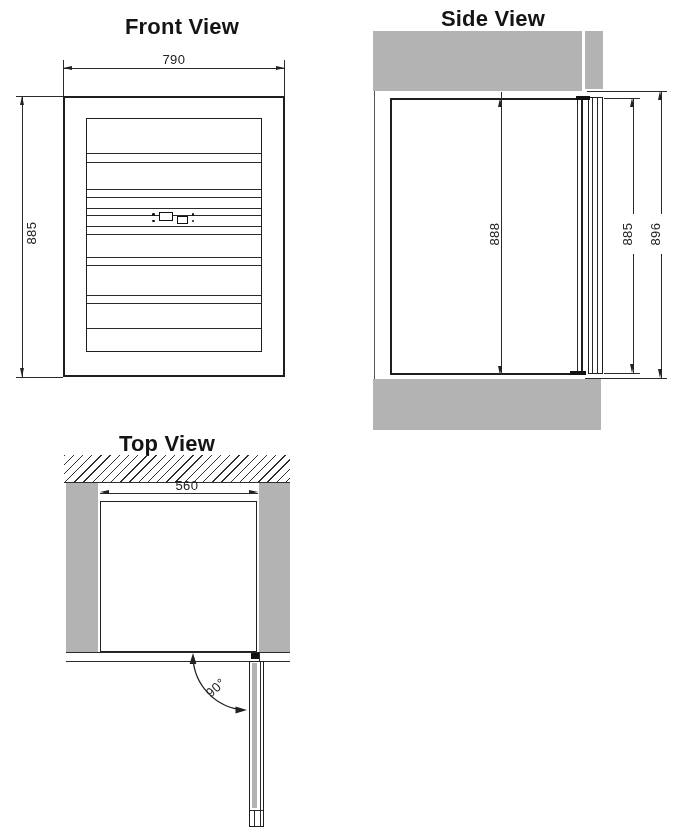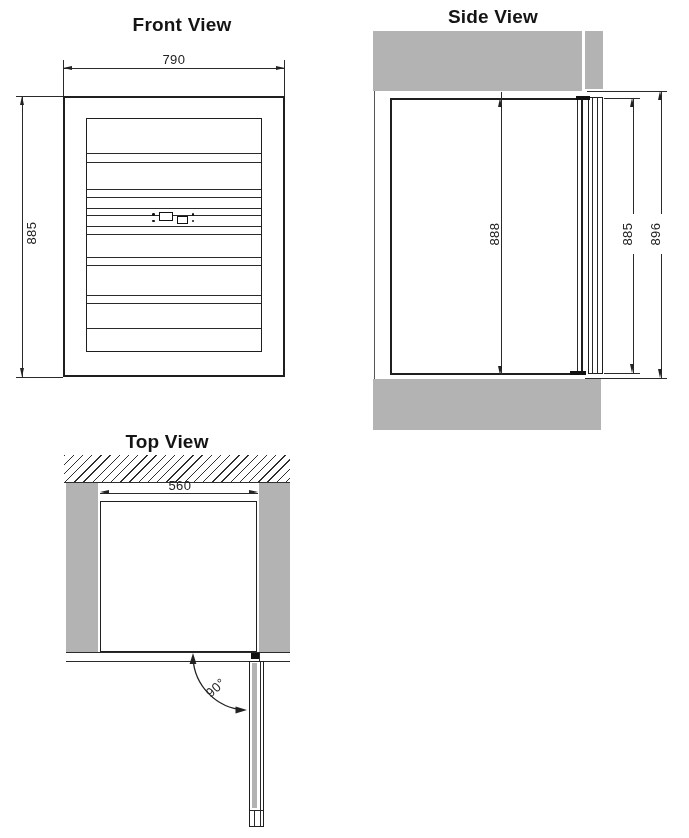--- a/index.html
+++ b/index.html
@@ -4,21 +4,21 @@
 <style>
   html,body{margin:0;padding:0;background:#fff;}
   #sheet{position:relative;width:689px;height:838px;background:#fff;overflow:hidden;
          font-family:"Liberation Sans", sans-serif;color:#1f1f1f;}
   .abs{position:absolute;}
   .hl{position:absolute;height:1px;background:#2a2a2a;}
   .vl{position:absolute;width:1px;background:#2a2a2a;}
   .rect{position:absolute;background:#fff;border:2px solid #1f1f1f;box-sizing:border-box;}
   .rect.thin{border-width:1.4px;}
   .gray{position:absolute;background:#b3b3b3;}
-  .title{position:absolute;font-size:19px;font-weight:600;color:#141414;text-align:center;letter-spacing:.2px;}
+  .title{position:absolute;font-size:22px;font-weight:600;color:#141414;text-align:center;letter-spacing:.2px;}
   .dim{position:absolute;font-size:13px;color:#222;text-align:center;letter-spacing:.5px;}
   .rot{transform:rotate(-90deg);}
   .rot45{transform:rotate(-42deg);}
   
   .ar{position:absolute;width:0;height:0;}
   .ar.up{border-left:2.6px solid transparent;border-right:2.6px solid transparent;border-bottom:9px solid #222;}
   .ar.dn{border-left:2.6px solid transparent;border-right:2.6px solid transparent;border-top:9px solid #222;}
   .ar.lf{border-top:2.6px solid transparent;border-bottom:2.6px solid transparent;border-right:9px solid #222;}
   .ar.rt{border-top:2.6px solid transparent;border-bottom:2.6px solid transparent;border-left:9px solid #222;}
   
@@ -124,21 +124,21 @@
     <div class="dim rot" style="left:635px;top:227px;width:40px;height:14px;background:#fff;">896</div>
   </div>
 
   <div>
     <div class="title" style="left:79px;top:431px;width:176px;">Top View</div>
 
     <div class="hatch" style="left:64px;top:455px;width:226px;height:28px;"></div>
     <div class="gray" style="left:66px;top:483px;width:32px;height:169px;"></div>
     <div class="gray" style="left:259px;top:483px;width:31px;height:169px;"></div>
 
-    <div class="dim" style="left:140px;top:478px;width:80px;">560</div>
+    <div class="dim" style="left:147px;top:478px;width:80px;">560</div>
     <div class="hl" style="left:100px;top:493px;width:158px;"></div>
     <div class="ar lf" style="left:100px;top:490.4px;"></div>
     <div class="ar rt" style="left:249px;top:490.4px;"></div>
 
     <div class="dim" style="left:138px;top:523px;width:80px;">555</div>
     <div class="hl" style="left:101px;top:538px;width:156px;"></div>
     <div class="ar lf" style="left:101px;top:535.4px;"></div>
     <div class="ar rt" style="left:248px;top:535.4px;"></div>
 
     <div class="rect thin" style="left:100px;top:501px;width:157px;height:151px;"></div>

